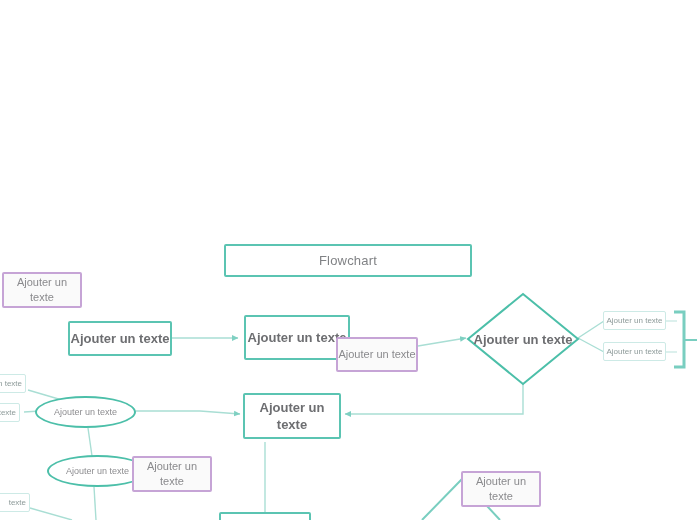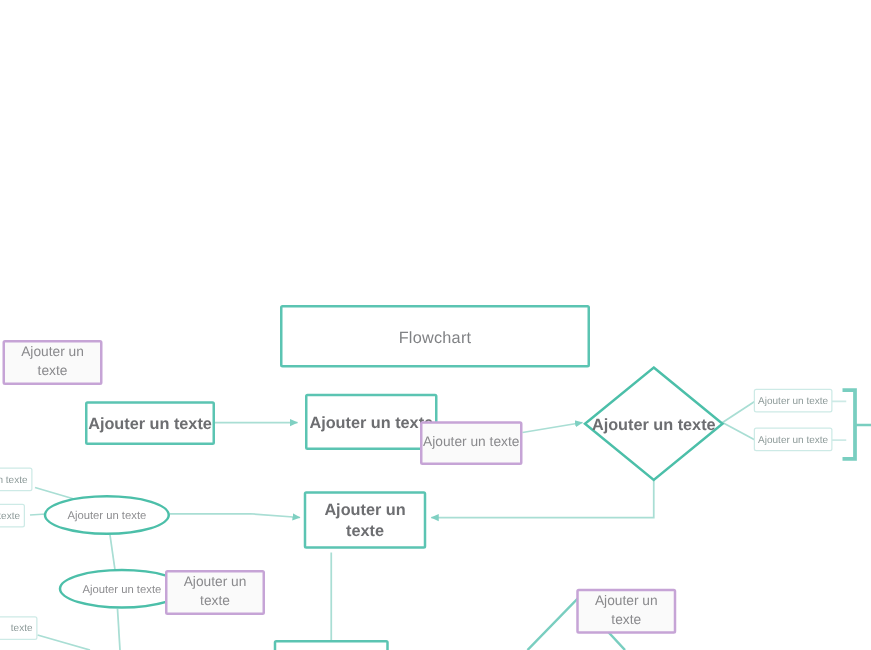--- a/index.html
+++ b/index.html
@@ -152,21 +152,21 @@
       <line x1="94" y1="487" x2="96" y2="520"></line>
 
       <line x1="30" y1="508" x2="72" y2="520"></line>
 
       <line x1="265" y1="442" x2="265" y2="512"></line>
 
       <path d="M422,520 L462,479 L500,520" stroke="#79cec0" stroke-width="2"></path>
     </g>
   </svg>
 
-  <div class="node rect-teal title-node" style="left:224px; top:244px; width:248px; height:50px;">
+  <div class="node rect-teal title-node" style="left:224px; top:244px; width:248px; height:33px;">
     <span>Flowchart</span>
   </div>
 
   <div class="node rect-purple" style="left:2px; top:272px; width:80px; height:36px;">
     <span>Ajouter un texte</span>
   </div>
 
   <div class="node rect-teal txt-bold z-mid" style="left:68px; top:321px; width:104px; height:35px;">
     <span>Ajouter un texte</span>
   </div>

